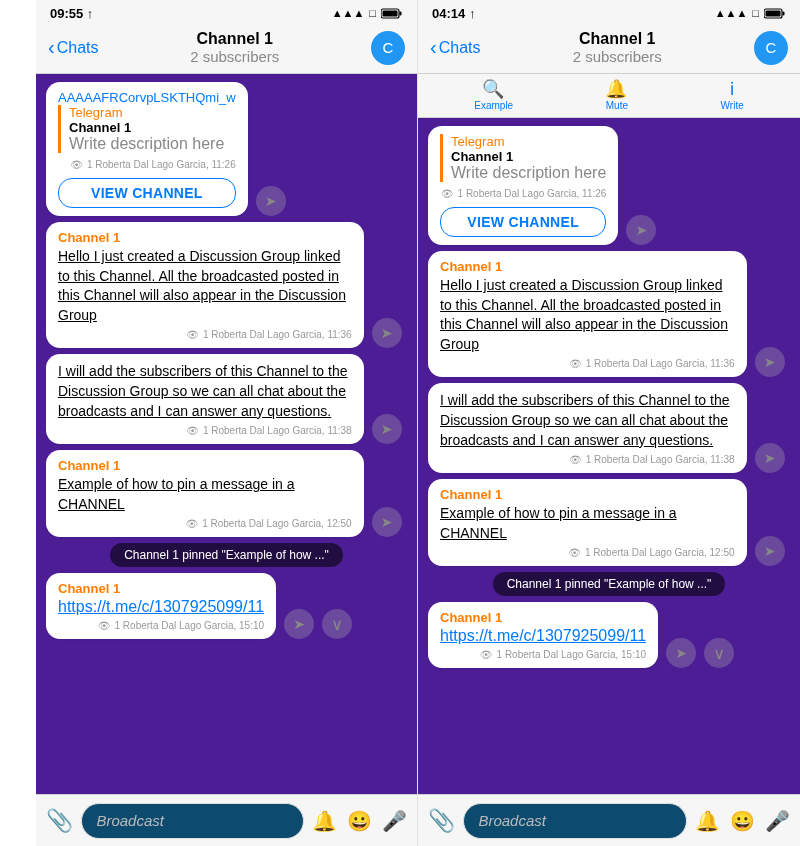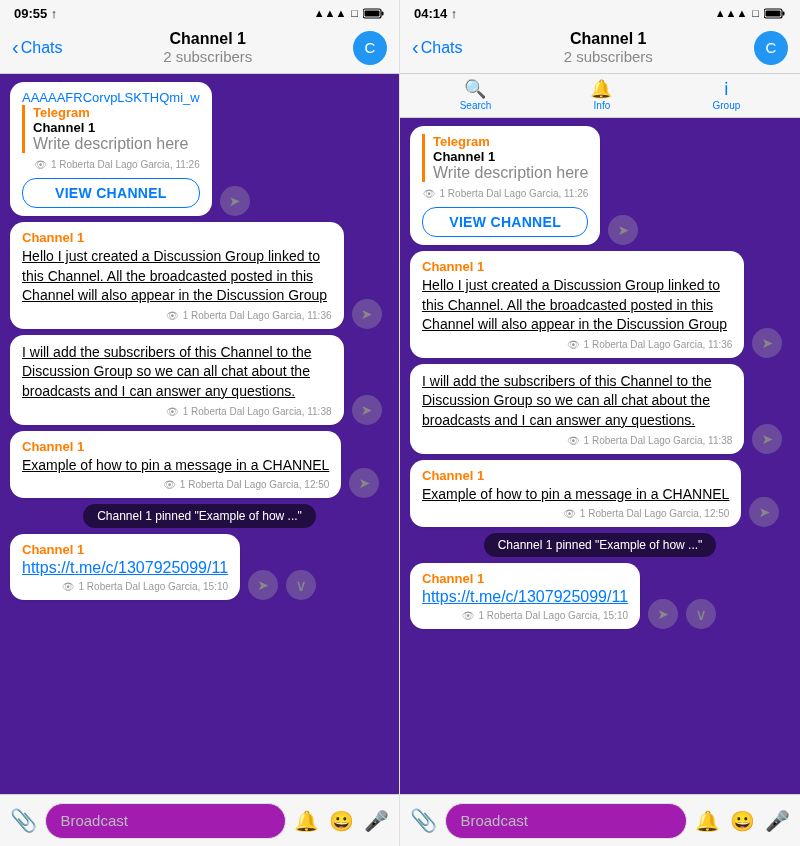--- a/index.html
+++ b/index.html
@@ -10,20 +10,21 @@
       height: 846px;
       overflow: hidden;
       display: flex;
       flex-direction: column;
     }
 
     .screens-container {
       display: flex;
       flex: 1;
       height: 100%;
+      margin-left: 36px;
     }
 
     .screen {
       width: 400px;
       height: 846px;
       display: flex;
       flex-direction: column;
       border-right: 1px solid #e0e0e0;
       background: #dce8f5;
       position: relative;
@@ -205,21 +206,21 @@
 
     .channel-info-inner {
       border-left: 3px solid #ff7e00;
       padding-left: 8px;
       margin-bottom: 6px;
     }
 
     .channel-info-brand {
       color: #ff7e00;
       font-size: 13px;
-      font-weight: 700;
+      font-weight: 400;
     }
 
     .channel-info-name {
       font-size: 13px;
       font-weight: 600;
       color: #000;
     }
 
     .channel-info-desc {
       font-size: 16px;
@@ -283,29 +284,30 @@
     }
 
     .input-attach {
       font-size: 22px;
       color: #999;
       flex-shrink: 0;
     }
 
     .input-field {
       flex: 1;
-      background: #a21caf;
+      background: #0c4a6e;
       border: 1px solid #e0e0e0;
       border-radius: 20px;
       padding: 6px 14px;
       font-size: 15px;
       color: #999;
       height: 36px;
       display: flex;
       align-items: center;
+      font-style: italic;
     }
 
     .input-icons {
       display: flex;
       align-items: center;
       gap: 10px;
       color: #999;
       font-size: 20px;
       flex-shrink: 0;
     }
@@ -445,29 +447,29 @@
     </div>
     <div class="nav-center">
       <div class="nav-title">Channel 1</div>
       <div class="nav-subtitle">2 subscribers</div>
     </div>
     <div class="nav-avatar">C</div>
   </div>
       <div class="action-bar">
         <div class="action-item">
         <span class="action-icon">🔍</span>
-        <span>Search</span>
+        <span>Example</span>
       </div>
         <div class="action-item">
         <span class="action-icon">🔔</span>
-        <span>Info</span>
+        <span>Mute</span>
       </div>
         <div class="action-item">
         <span class="action-icon">ℹ</span>
-        <span>Group</span>
+        <span>Write</span>
       </div>
       </div>
       <div class="messages-area">
         <div class="message-row">
           <div class="channel-info-bubble">
 
         <div class="channel-info-inner">
           <div class="channel-info-brand">Telegram</div>
           <div class="channel-info-name">Channel 1</div>
           <div class="channel-info-desc">Write description here</div>

